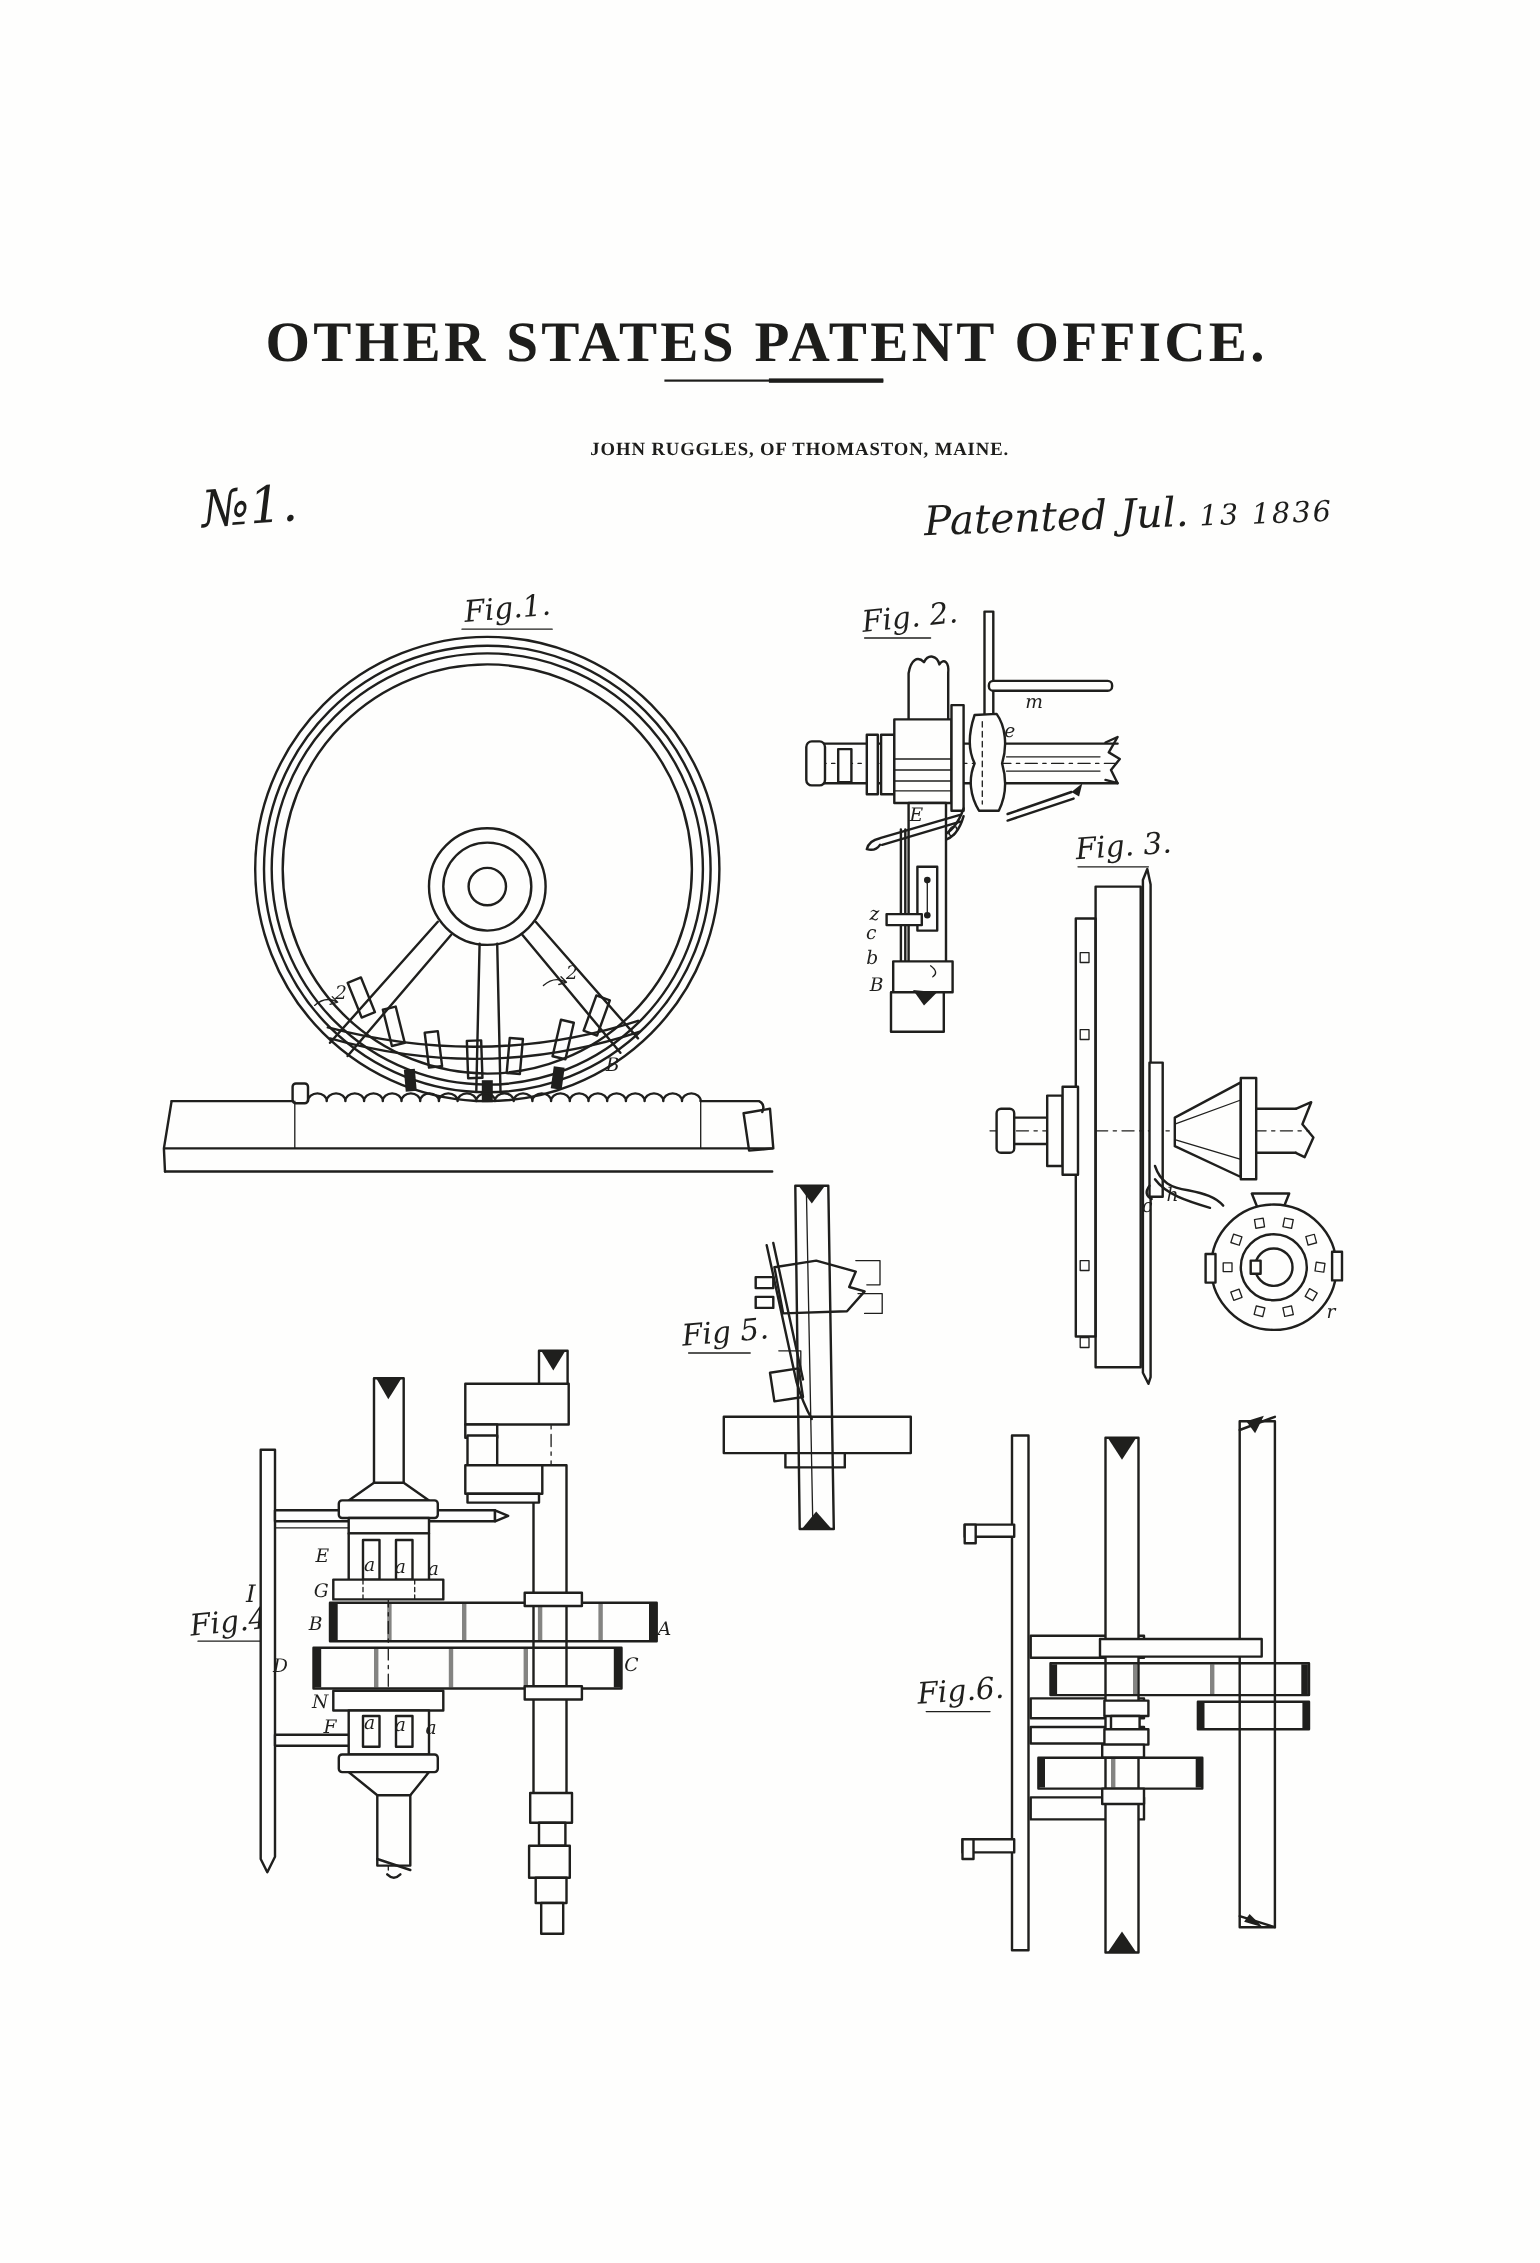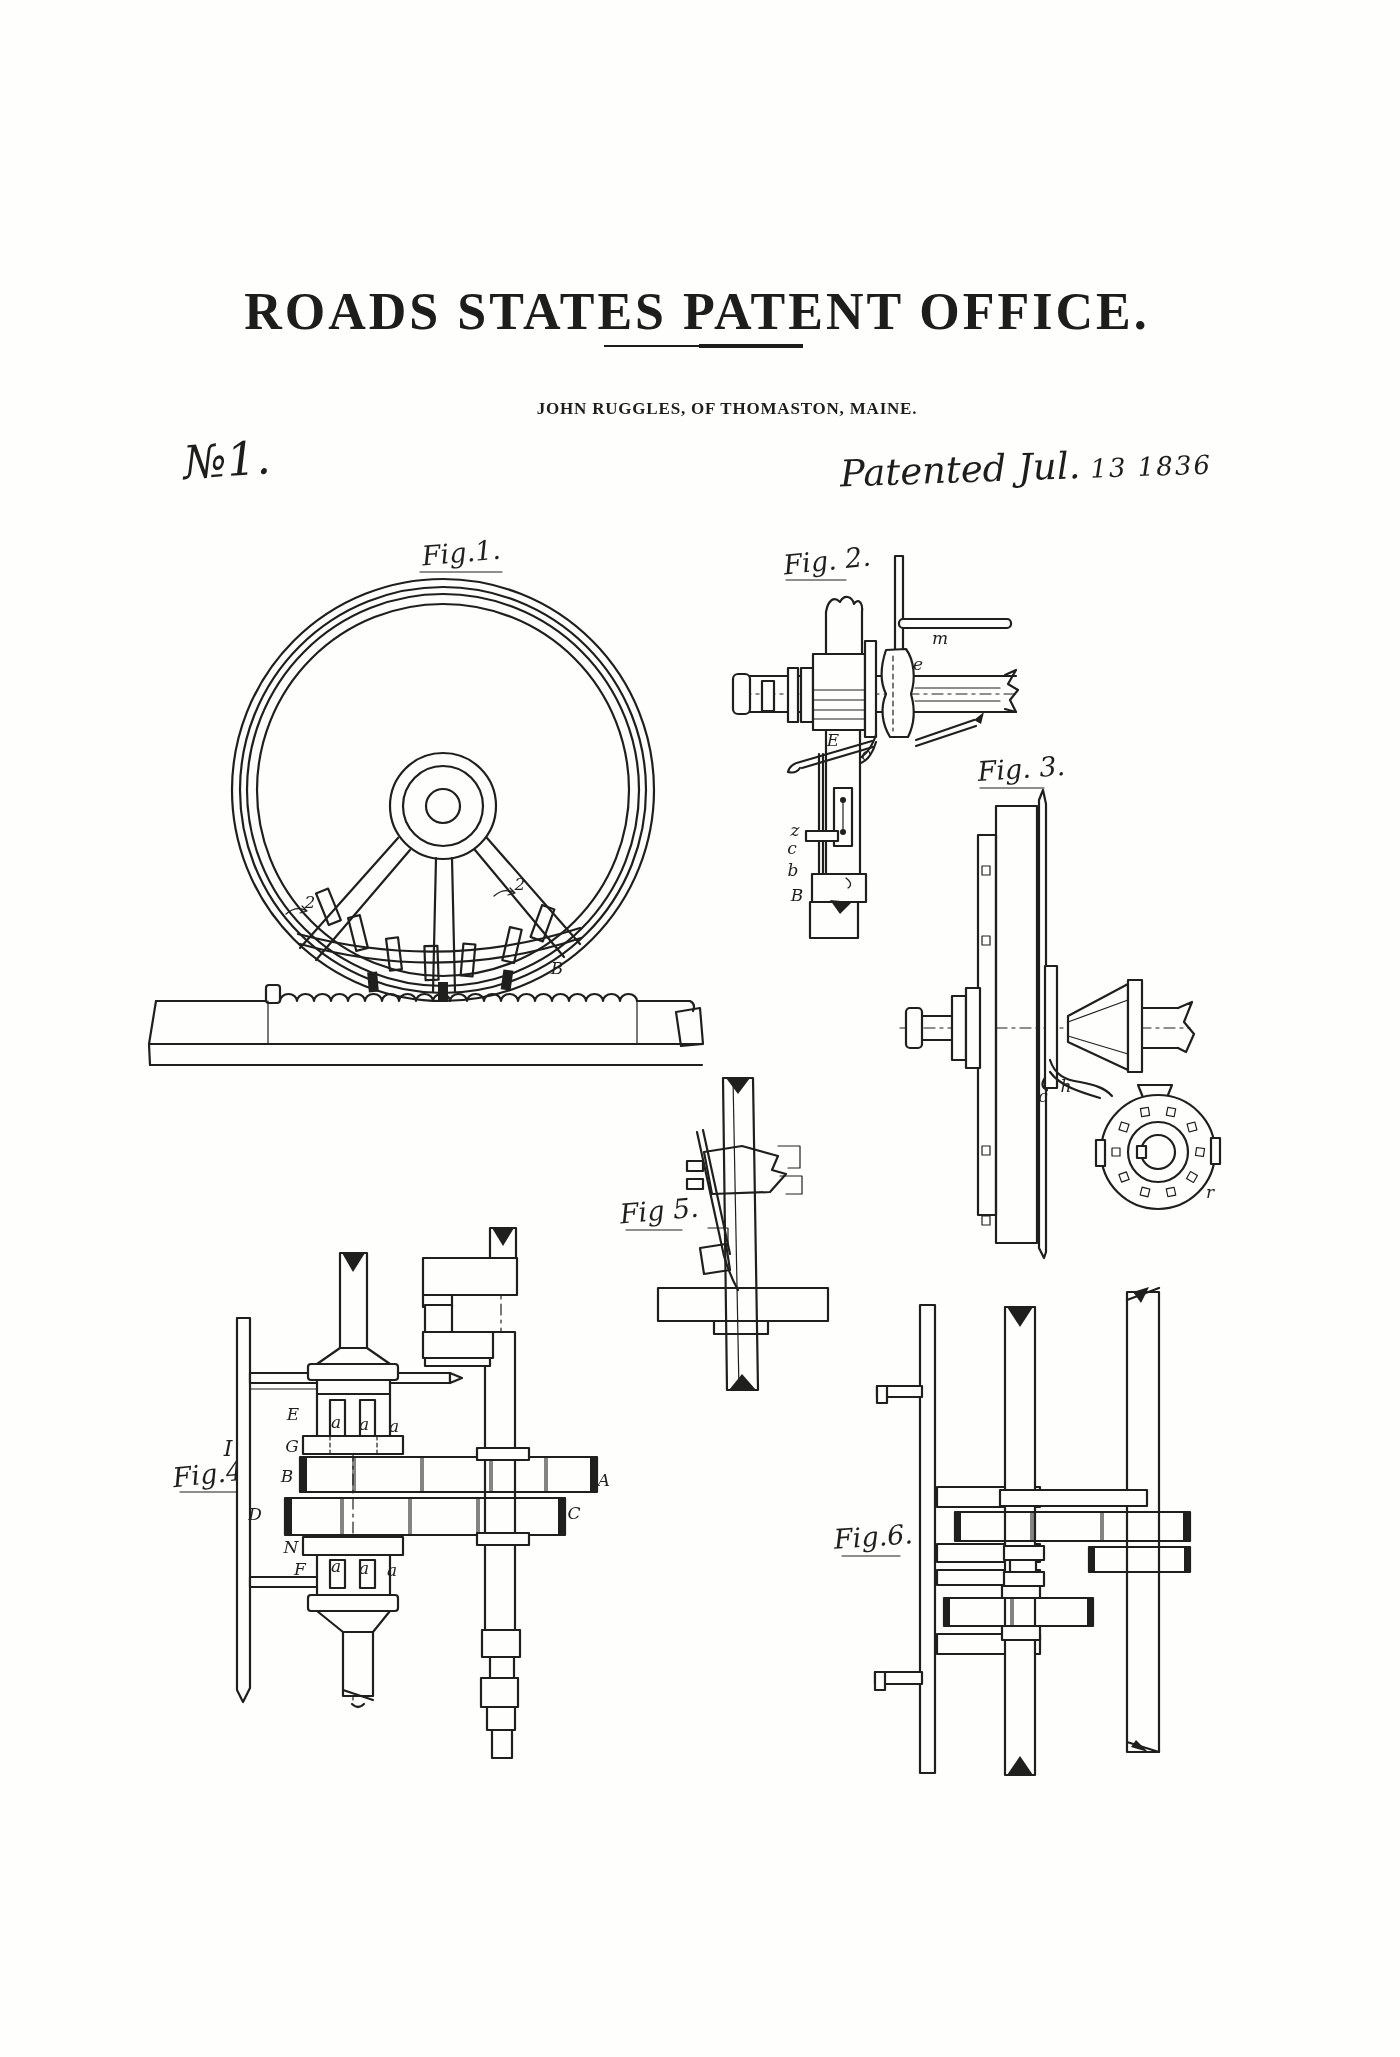--- a/index.html
+++ b/index.html
@@ -24,21 +24,21 @@
   .dk{fill:#1f1f1d;stroke:none;}
   .figlabel{font:italic 27px "DejaVu Serif",serif;fill:#1f1f1d;stroke:none;}
   .ann{font:italic 17px "DejaVu Serif",serif;fill:#1f1f1d;stroke:none;text-anchor:middle;}
   .dash{stroke-dasharray:11 5 3 5;stroke-width:1.2;}
 </style>
 </head>
 <body>
 
 <div id="page">
 
-  <div id="office-title" class="hdr">ROADS STATES PATENT OFFICE.</div>
+  <div id="office-title" class="hdr">OTHER STATES PATENT OFFICE.</div>
   <div id="title-rule"></div>
   <div id="inventor-line" class="hdr">JOHN RUGGLES, OF THOMASTON, MAINE.</div>
   <div id="patent-number">№1.</div>
   <div id="patent-date">
     <span class="script">Patented Jul.</span>
     <span class="nums">13 1836</span>
   </div>
 
   <svg width="1400" height="2057" viewBox="0 0 1400 2057">
     <defs>

